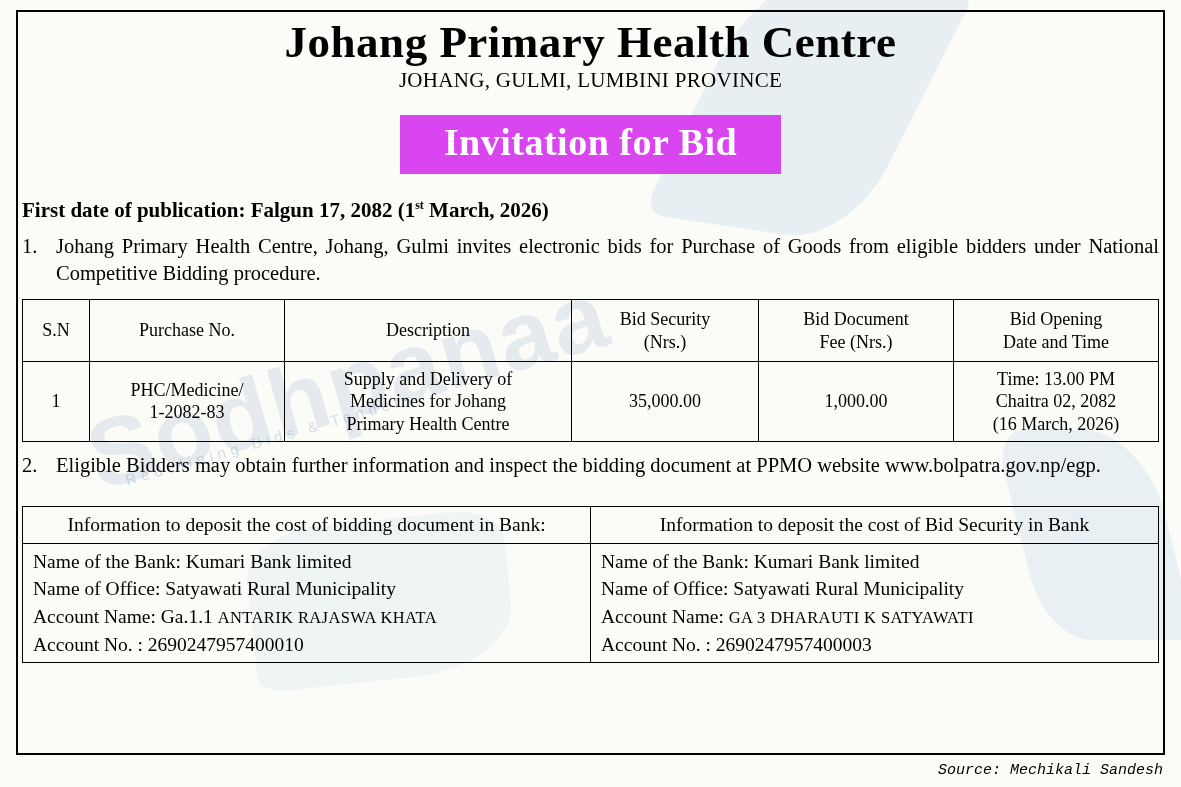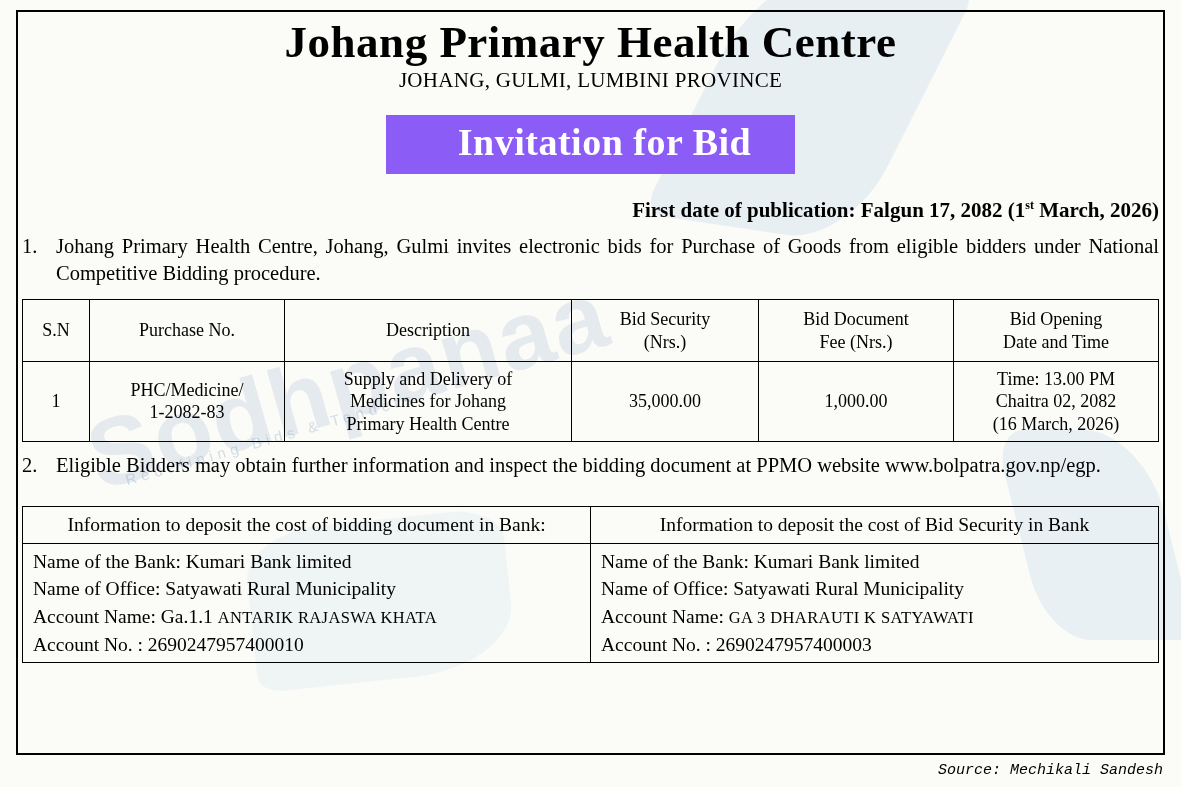--- a/index.html
+++ b/index.html
@@ -109,31 +109,31 @@
     margin-top: 0;
     letter-spacing: 0.3px;
   }
 
   .ifb-wrap {
     display: flex;
     justify-content: center;
     margin-top: 22px;
   }
   .ifb-banner {
-    background: #8b5cf6;
+    background: #d946ef;
     color: #ffffff;
     font-size: 38px;
     font-weight: bold;
-    padding: 6px 44px 10px 72px;
+    padding: 6px 44px 10px 44px;
     letter-spacing: 0.5px;
     line-height: 1.15;
   }
 
   .pub-date {
-    text-align: right;
+    text-align: left;
     font-weight: bold;
     font-size: 21px;
     margin-top: 24px;
   }
   .pub-date sup {
     font-size: 12px;
   }
 
   .para {
     display: flex;

